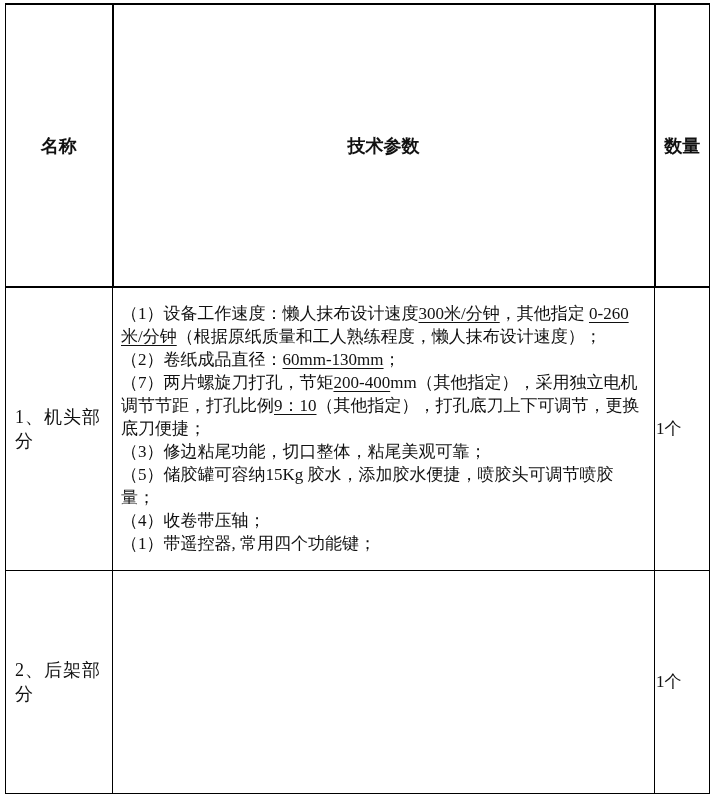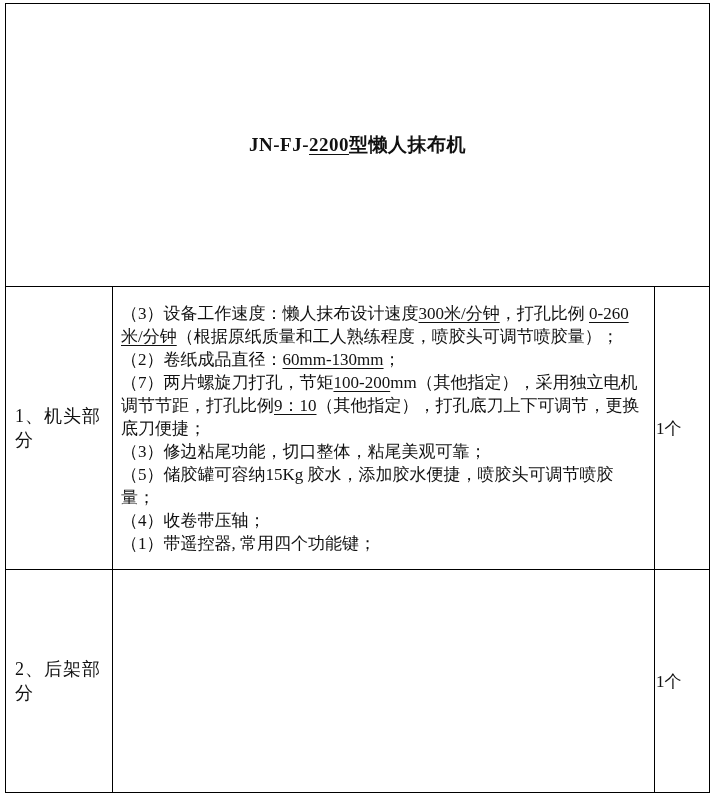--- a/index.html
+++ b/index.html
@@ -85,31 +85,33 @@
 <body>
 
 <div class="page">
   <table class="spec-table">
     <colgroup>
       <col class="c-name">
       <col class="c-param">
       <col class="c-qty">
     </colgroup>
     <tbody>
-      <tr class="title-row">
-        <td colspan="3"><span id="title-target"><span>JN-FJ-</span><span class="u">2200</span><span>型懒人抹布机</span></span></td>
+      <tr class="header-row">
+        <th>名称</th>
+        <th>技术参数</th>
+        <th>数量</th>
       </tr>
     </tbody>
     <tbody id="rows-target">
   <tr class="data-row">
     <td class="name-cell">1、机头部分</td>
     <td class="param-cell">
-            <p class="item"><span>（3）设备工作速度：懒人抹布设计速度</span><span class="u">300米/分钟</span><span>，打孔比例 </span><span class="u">0-260 米/分钟</span><span>（根据原纸质量和工人熟练程度，喷胶头可调节喷胶量）；</span></p>
+            <p class="item"><span>（1）设备工作速度：懒人抹布设计速度</span><span class="u">300米/分钟</span><span>，其他指定 </span><span class="u">0-260 米/分钟</span><span>（根据原纸质量和工人熟练程度，懒人抹布设计速度）；</span></p>
             <p class="item"><span>（2）卷纸成品直径：</span><span class="u">60mm-130mm</span><span>；</span></p>
-            <p class="item"><span>（7）两片螺旋刀打孔，节矩</span><span class="u">100-200</span><span>mm（其他指定），采用独立电机调节节距，打孔比例</span><span class="u">9：10</span><span>（其他指定），打孔底刀上下可调节，更换底刀便捷；</span></p>
+            <p class="item"><span>（7）两片螺旋刀打孔，节矩</span><span class="u">200-400</span><span>mm（其他指定），采用独立电机调节节距，打孔比例</span><span class="u">9：10</span><span>（其他指定），打孔底刀上下可调节，更换底刀便捷；</span></p>
             <p class="item"><span>（3）修边粘尾功能，切口整体，粘尾美观可靠；</span></p>
             <p class="item"><span>（5）储胶罐可容纳15Kg 胶水，添加胶水便捷，喷胶头可调节喷胶量；</span></p>
             <p class="item"><span>（4）收卷带压轴；</span></p>
             <p class="item"><span>（1）带遥控器, 常用四个功能键；</span></p>
           </td>
     <td class="qty-cell">1个</td>
   </tr>
 
   <tr class="data-row">
     <td class="name-cell">2、后架部分</td>

